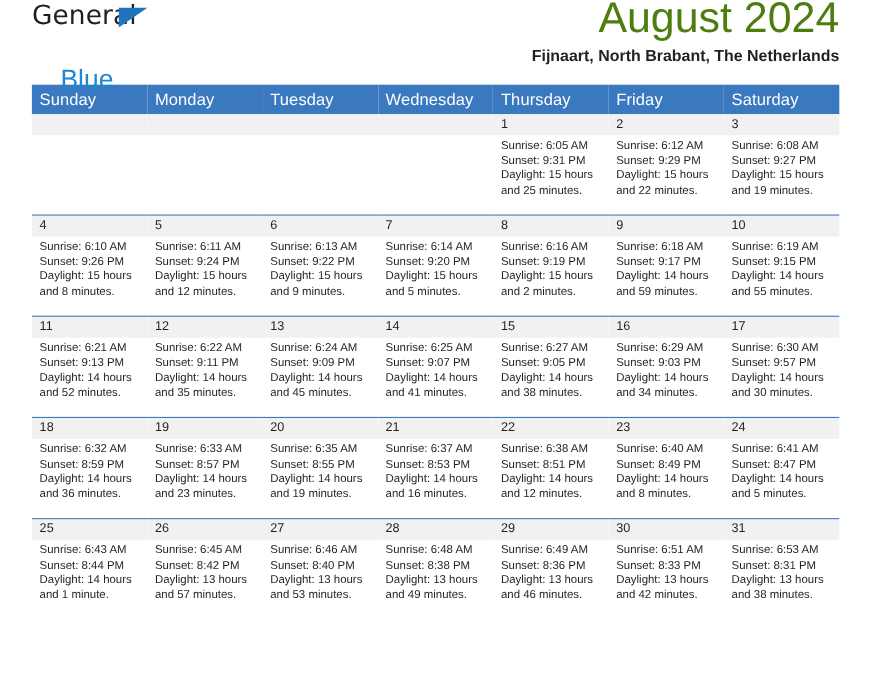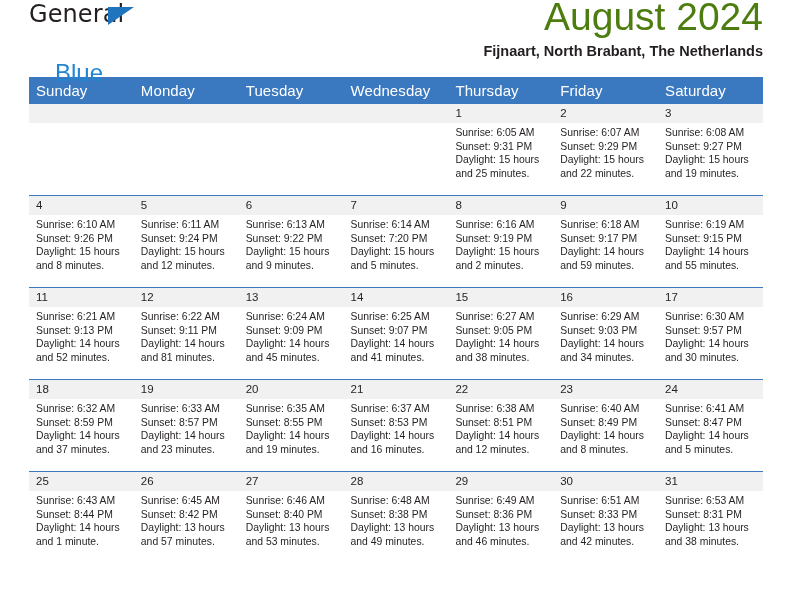--- a/index.html
+++ b/index.html
@@ -208,21 +208,21 @@
             <div class="cell-body">
               <div>Sunrise: 6:05 AM</div>
               <div>Sunset: 9:31 PM</div>
               <div>Daylight: 15 hours</div>
               <div>and 25 minutes.</div>
             </div>
           </td>
           <td>
             <div class="daynum-band">2</div>
             <div class="cell-body">
-              <div>Sunrise: 6:07 AM</div>
+              <div>Sunrise: 6:12 AM</div>
               <div>Sunset: 9:29 PM</div>
               <div>Daylight: 15 hours</div>
               <div>and 22 minutes.</div>
             </div>
           </td>
           <td>
             <div class="daynum-band">3</div>
             <div class="cell-body">
               <div>Sunrise: 6:08 AM</div>
               <div>Sunset: 9:27 PM</div>
@@ -256,21 +256,21 @@
               <div>Sunrise: 6:13 AM</div>
               <div>Sunset: 9:22 PM</div>
               <div>Daylight: 15 hours</div>
               <div>and 9 minutes.</div>
             </div>
           </td>
           <td>
             <div class="daynum-band">7</div>
             <div class="cell-body">
               <div>Sunrise: 6:14 AM</div>
-              <div>Sunset: 7:20 PM</div>
+              <div>Sunset: 9:20 PM</div>
               <div>Daylight: 15 hours</div>
               <div>and 5 minutes.</div>
             </div>
           </td>
           <td>
             <div class="daynum-band">8</div>
             <div class="cell-body">
               <div>Sunrise: 6:16 AM</div>
               <div>Sunset: 9:19 PM</div>
               <div>Daylight: 15 hours</div>
@@ -305,21 +305,21 @@
               <div>Daylight: 14 hours</div>
               <div>and 52 minutes.</div>
             </div>
           </td>
           <td>
             <div class="daynum-band">12</div>
             <div class="cell-body">
               <div>Sunrise: 6:22 AM</div>
               <div>Sunset: 9:11 PM</div>
               <div>Daylight: 14 hours</div>
-              <div>and 81 minutes.</div>
+              <div>and 35 minutes.</div>
             </div>
           </td>
           <td>
             <div class="daynum-band">13</div>
             <div class="cell-body">
               <div>Sunrise: 6:24 AM</div>
               <div>Sunset: 9:09 PM</div>
               <div>Daylight: 14 hours</div>
               <div>and 45 minutes.</div>
             </div>
@@ -361,21 +361,21 @@
             </div>
           </td>
         </tr>
         <tr class="week">
           <td>
             <div class="daynum-band">18</div>
             <div class="cell-body">
               <div>Sunrise: 6:32 AM</div>
               <div>Sunset: 8:59 PM</div>
               <div>Daylight: 14 hours</div>
-              <div>and 37 minutes.</div>
+              <div>and 36 minutes.</div>
             </div>
           </td>
           <td>
             <div class="daynum-band">19</div>
             <div class="cell-body">
               <div>Sunrise: 6:33 AM</div>
               <div>Sunset: 8:57 PM</div>
               <div>Daylight: 14 hours</div>
               <div>and 23 minutes.</div>
             </div>

